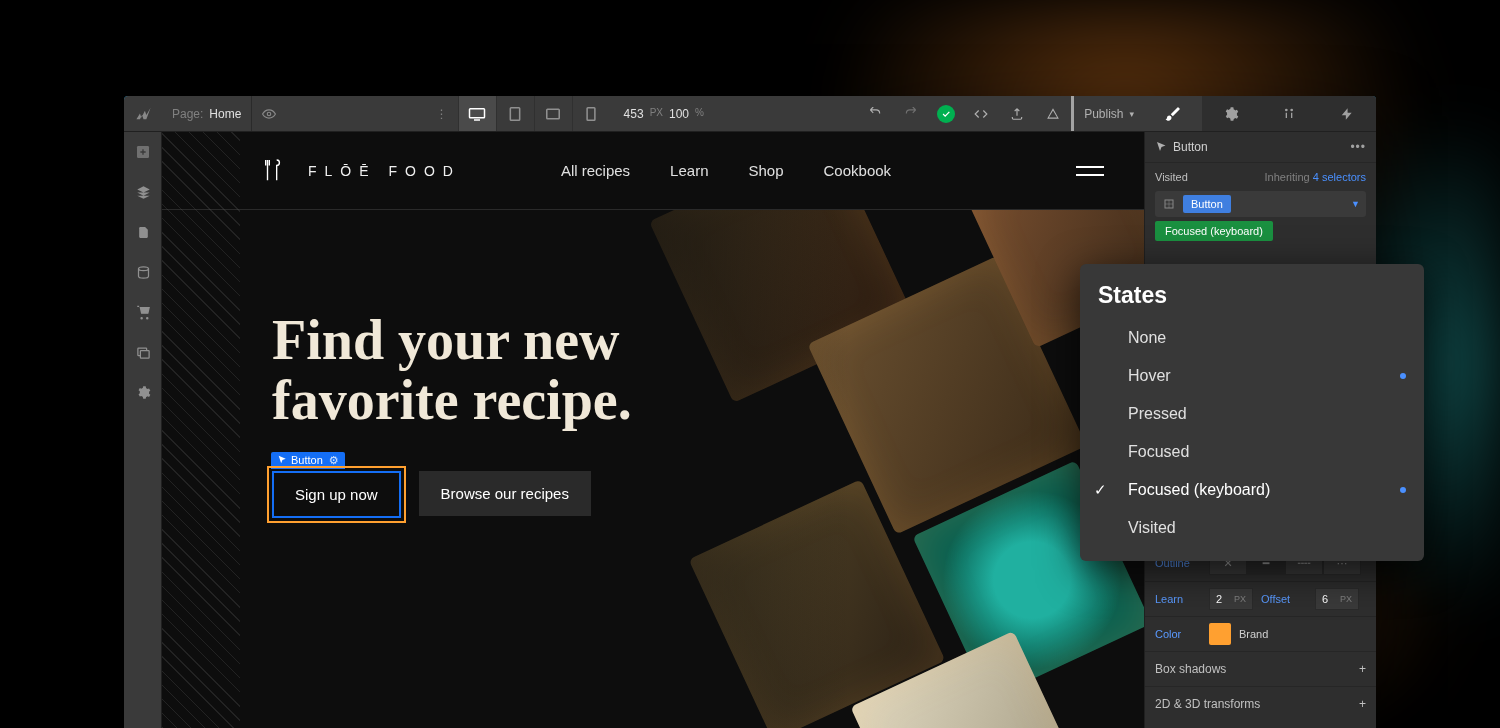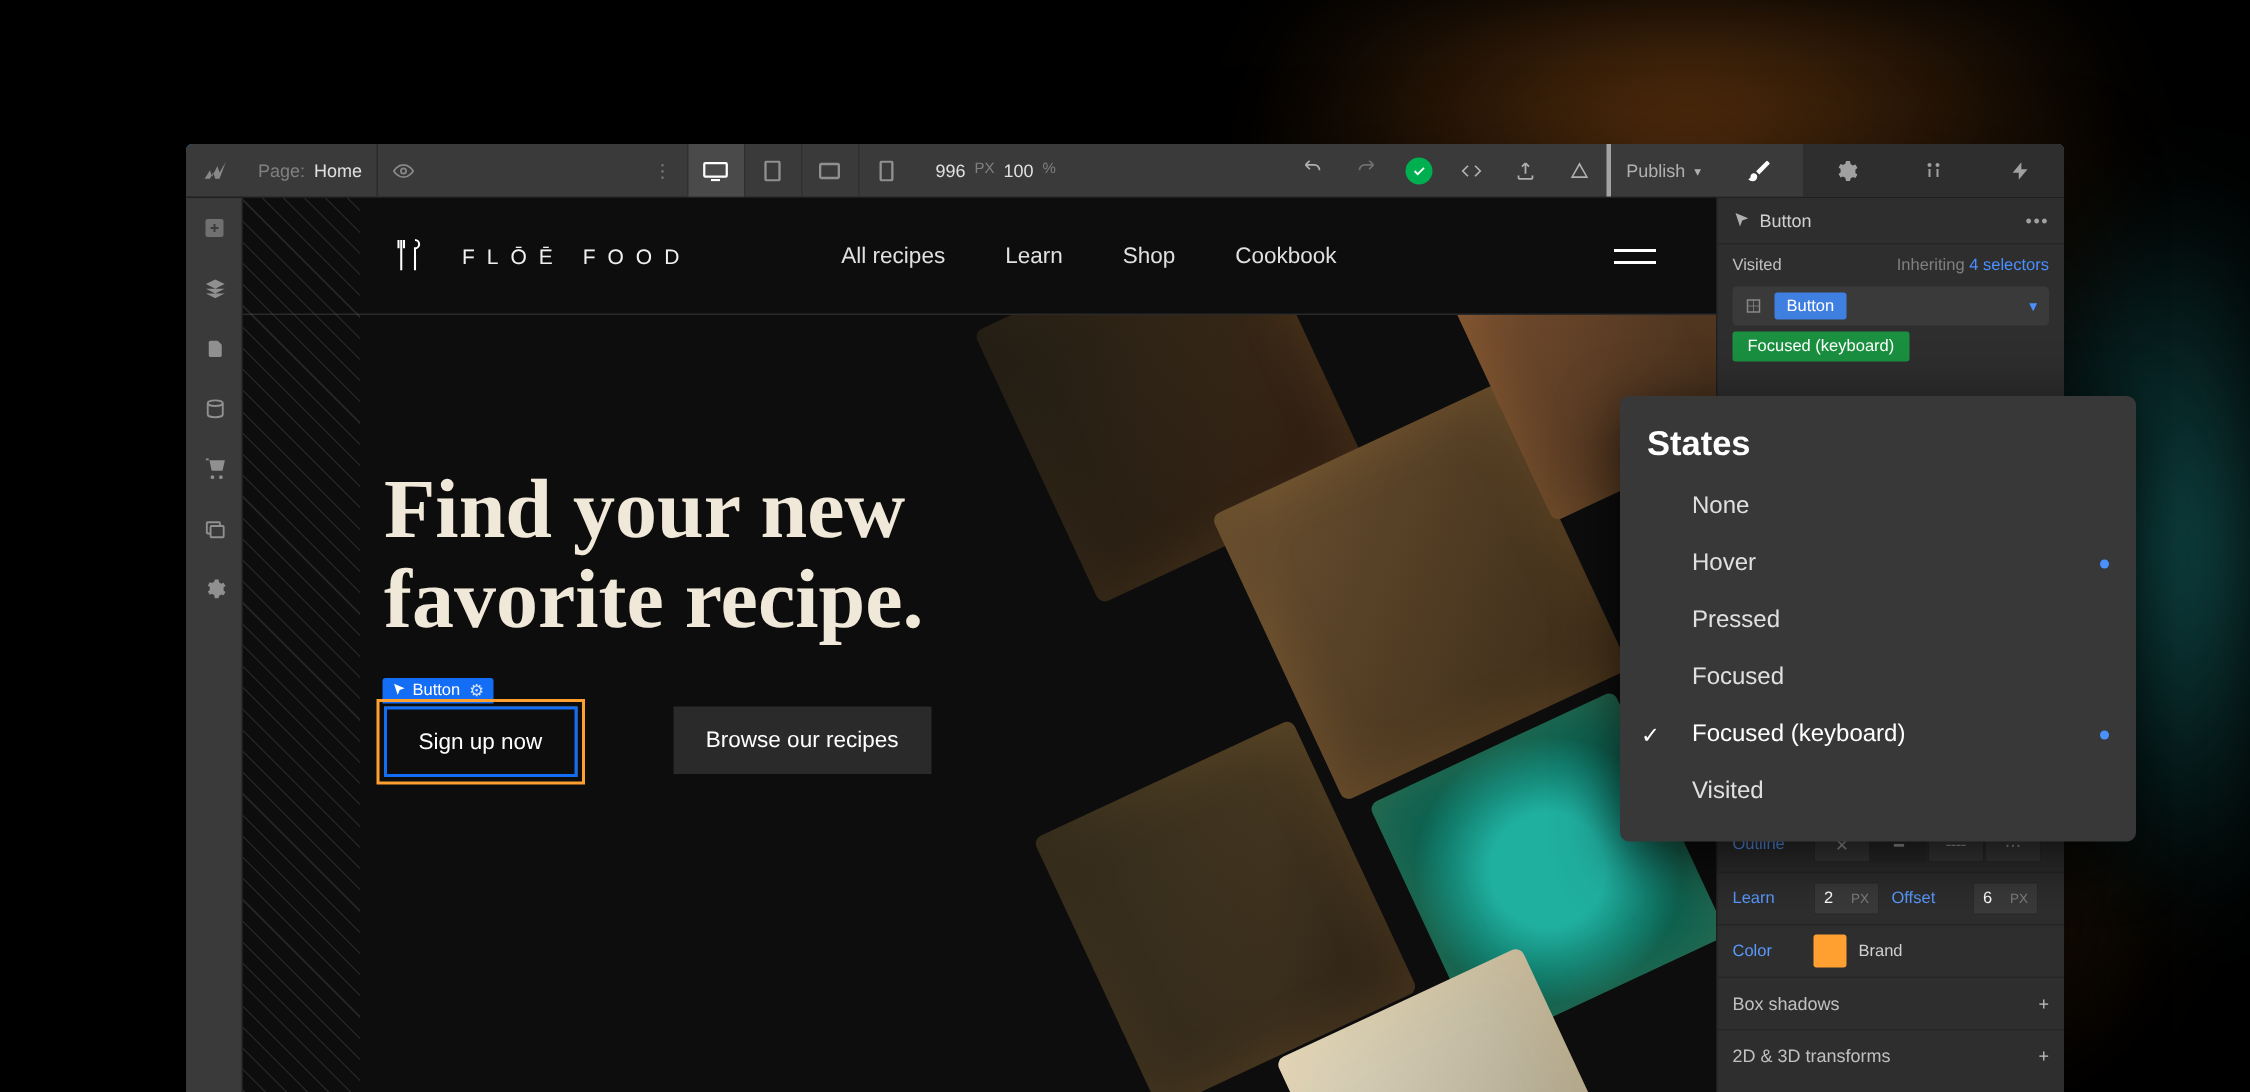--- a/index.html
+++ b/index.html
@@ -54,33 +54,33 @@
 .hero-imgs { position: absolute; inset: 0; overflow: hidden; }
 .hero-imgs .tile { position: absolute; border-radius: 6px; background: linear-gradient(135deg, #3a3020, #1a1510); box-shadow: inset 0 0 40px rgba(255,180,80,0.15); }
 .hero-imgs .t1 { transform: rotate(-25deg); width: 200px; height: 200px; left: 520px; top: -40px; background: linear-gradient(135deg,#4a3a20,#2a1a10); }
 .hero-imgs .t2 { transform: rotate(-25deg); width: 210px; height: 210px; left: 680px; top: 80px; background: linear-gradient(135deg,#6a5030,#3a2a18); }
 .hero-imgs .t3 { transform: rotate(-25deg); width: 190px; height: 200px; left: 560px; top: 300px; background: linear-gradient(135deg,#5a4a2a,#2a2015); }
 .hero-imgs .t4 { transform: rotate(-25deg); width: 180px; height: 180px; left: 780px; top: 280px; background: radial-gradient(circle,#20b0a0 30%,#0a6050 70%); }
 .hero-imgs .t5 { transform: rotate(-25deg); width: 170px; height: 170px; left: 830px; top: -60px; background: linear-gradient(135deg,#7a5030,#3a2818); }
 .hero-imgs .t6 { transform: rotate(-25deg); width: 180px; height: 190px; left: 720px; top: 450px; background: linear-gradient(135deg,#e0d8c0,#a09880); }
 .hero-imgs::after { content:''; position:absolute; inset:0; background: linear-gradient(90deg, #0d0d0d 35%, rgba(13,13,13,0.7) 50%, transparent 70%); }
 
-.hero-text { position: absolute; left: 94px; top: 100px; max-width: 540px; z-index: 2; }
+.hero-text { position: absolute; left: 110px; top: 100px; max-width: 540px; z-index: 2; }
 .hero-text h1 { font-family: Georgia, serif; color: #f0e8d8; font-size: 56px; line-height: 1.08; font-weight: 700; }
 .hero-text p { color: #c0c0c0; font-size: 15px; margin-top: 26px; line-height: 1.6; max-width: 460px; }
 .hero-btns { display: flex; gap: 18px; margin-top: 40px; align-items: flex-start; }
 
 .sel-wrap { position: relative; }
 .sel-tag { position: absolute; top: -19px; left: -1px; background: #146ef5; color: #fff; font-size: 11px; padding: 2px 6px; display: flex; align-items: center; gap: 4px; border-radius: 2px 2px 0 0; }
 .sel-tag .gear { margin-left: 2px; opacity: 0.8; }
 .btn { padding: 14px 22px; font-size: 15px; color: #fff; background: #0d0d0d; border: 1px solid #777; cursor: pointer; }
 .btn.primary { position: relative; }
 .btn.primary::before { content:''; position:absolute; inset:-1px; border:2px solid #146ef5; pointer-events:none; }
 .btn.primary::after { content:''; position:absolute; inset:-6px; border:2px solid #ffa030; pointer-events:none; }
-.btn.secondary { border: none; background: #2a2a2a; margin-left: 46px; }
+.btn.secondary { border: none; background: #2a2a2a; }
 
 
 .rpanel { width: 232px; background: #2e2e2e; border-left: 1px solid #202020; font-size: 12px; color: #c0c0c0; position: relative; }
 .rrow { padding: 8px 10px; border-bottom: 1px solid #262626; }
 .eltag { display: flex; align-items: center; justify-content: space-between; }
 .eltag .lbl { display: flex; align-items: center; gap: 6px; color: #d0d0d0; }
 .dots3 { color: #a0a0a0; letter-spacing: 1px; }
 .selrow { display: flex; justify-content: space-between; align-items: center; font-size: 11px; padding: 8px 10px 4px; }
 .selrow .inh { color: #808080; }
 .selrow .inh .lnk { color: #4a90ff; }
@@ -154,21 +154,21 @@
             <rect x="1" y="3" width="16" height="12" rx="1" fill="none" stroke="#909090" stroke-width="2"></rect>
           </svg>
         </div>
       <div class="bp">
           <svg width="10" height="14" viewBox="0 0 12 18">
             <rect x="1" y="1" width="10" height="16" rx="1" fill="none" stroke="#909090" stroke-width="2"></rect>
           </svg>
         </div>
     </div>
     <div class="dims">
-      <span class="num">996</span>
+      <span class="num">453</span>
       <span class="unit">PX</span>
       <span class="num">100</span>
       <span class="unit">%</span>
     </div>
     <div class="gap"></div>
     <div class="actions">
       <div class="actbtn">
           <svg width="14" height="14" viewBox="0 0 24 24">
             <path fill="none" stroke="#b0b0b0" stroke-width="2" d="M9 10L4 5m0 0l5-5M4 5h10a6 6 0 016 6v0"></path>
           </svg>

